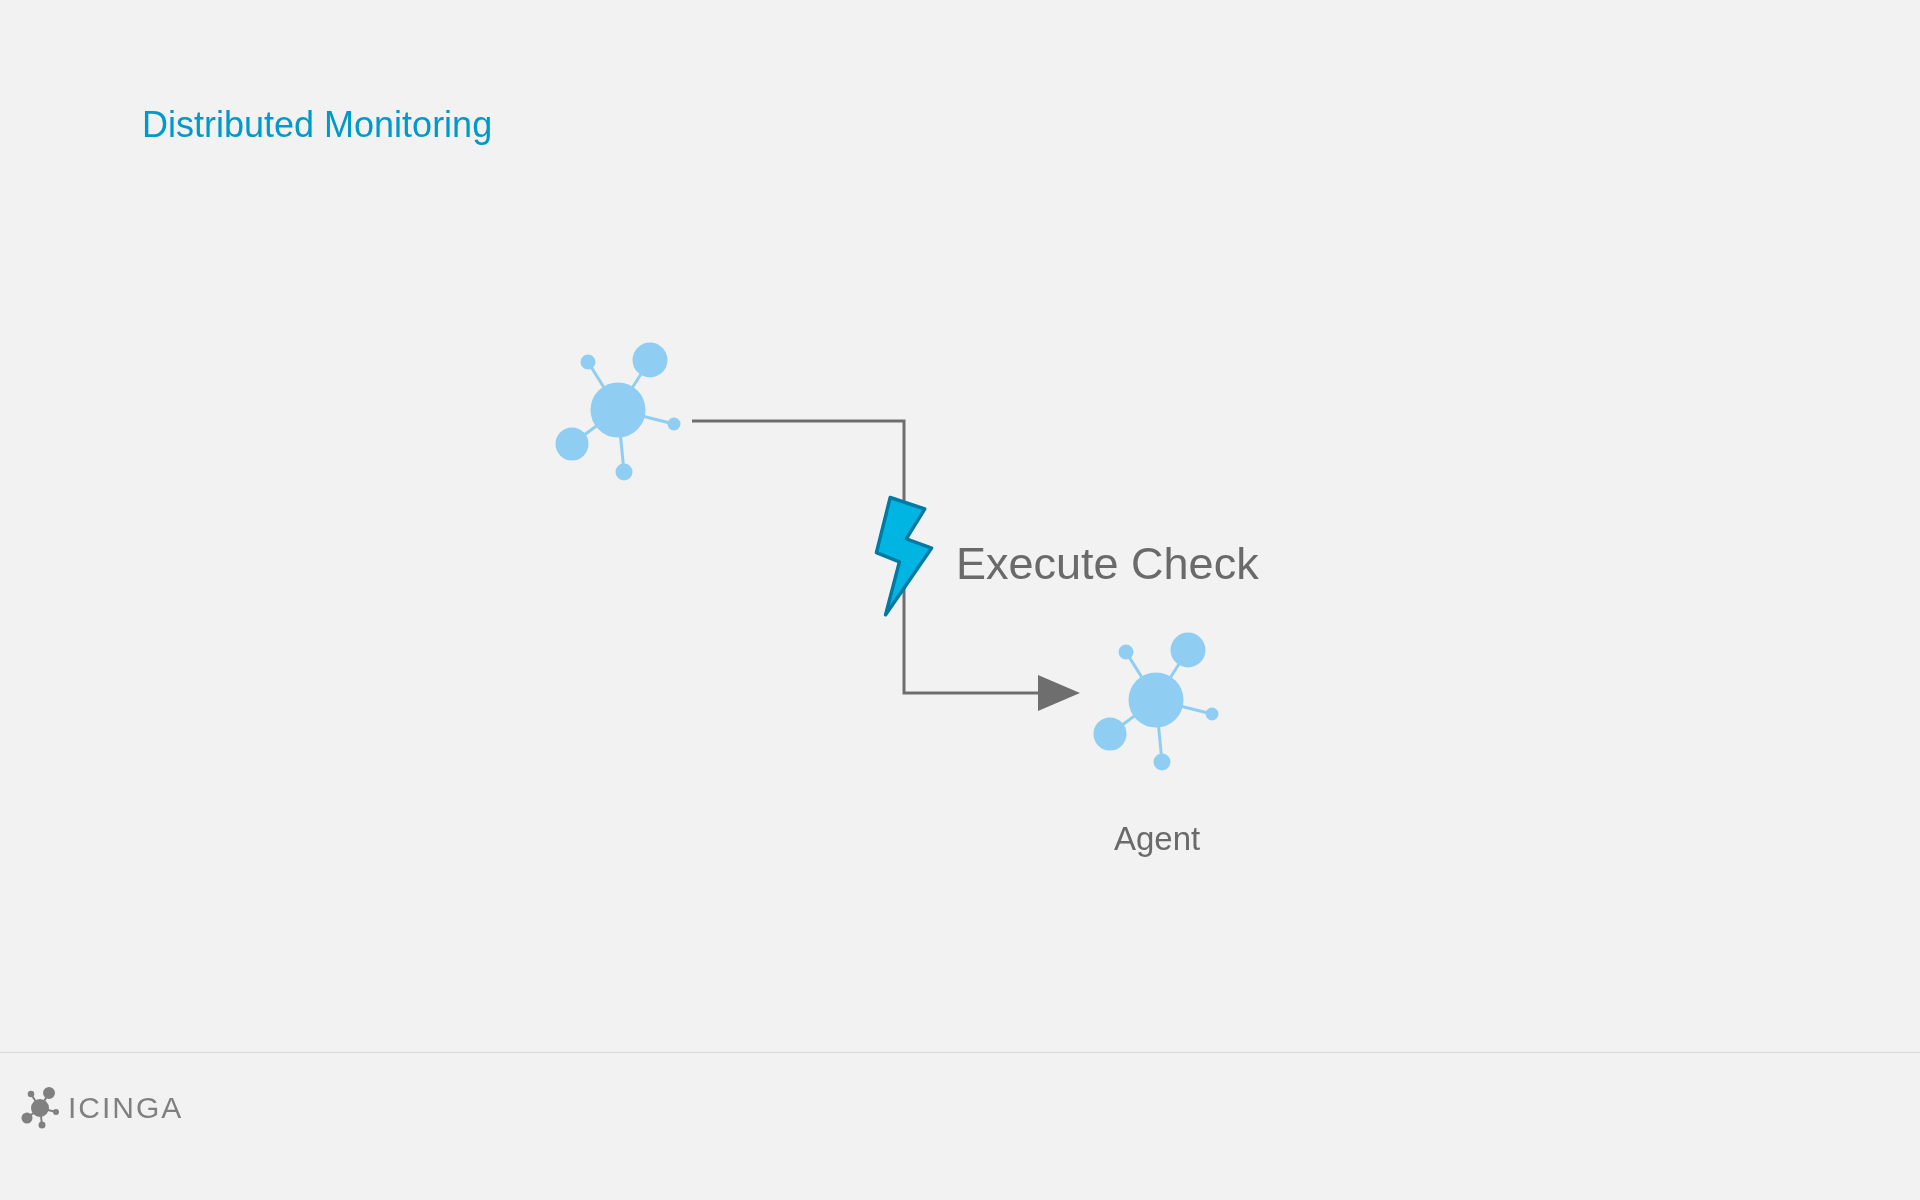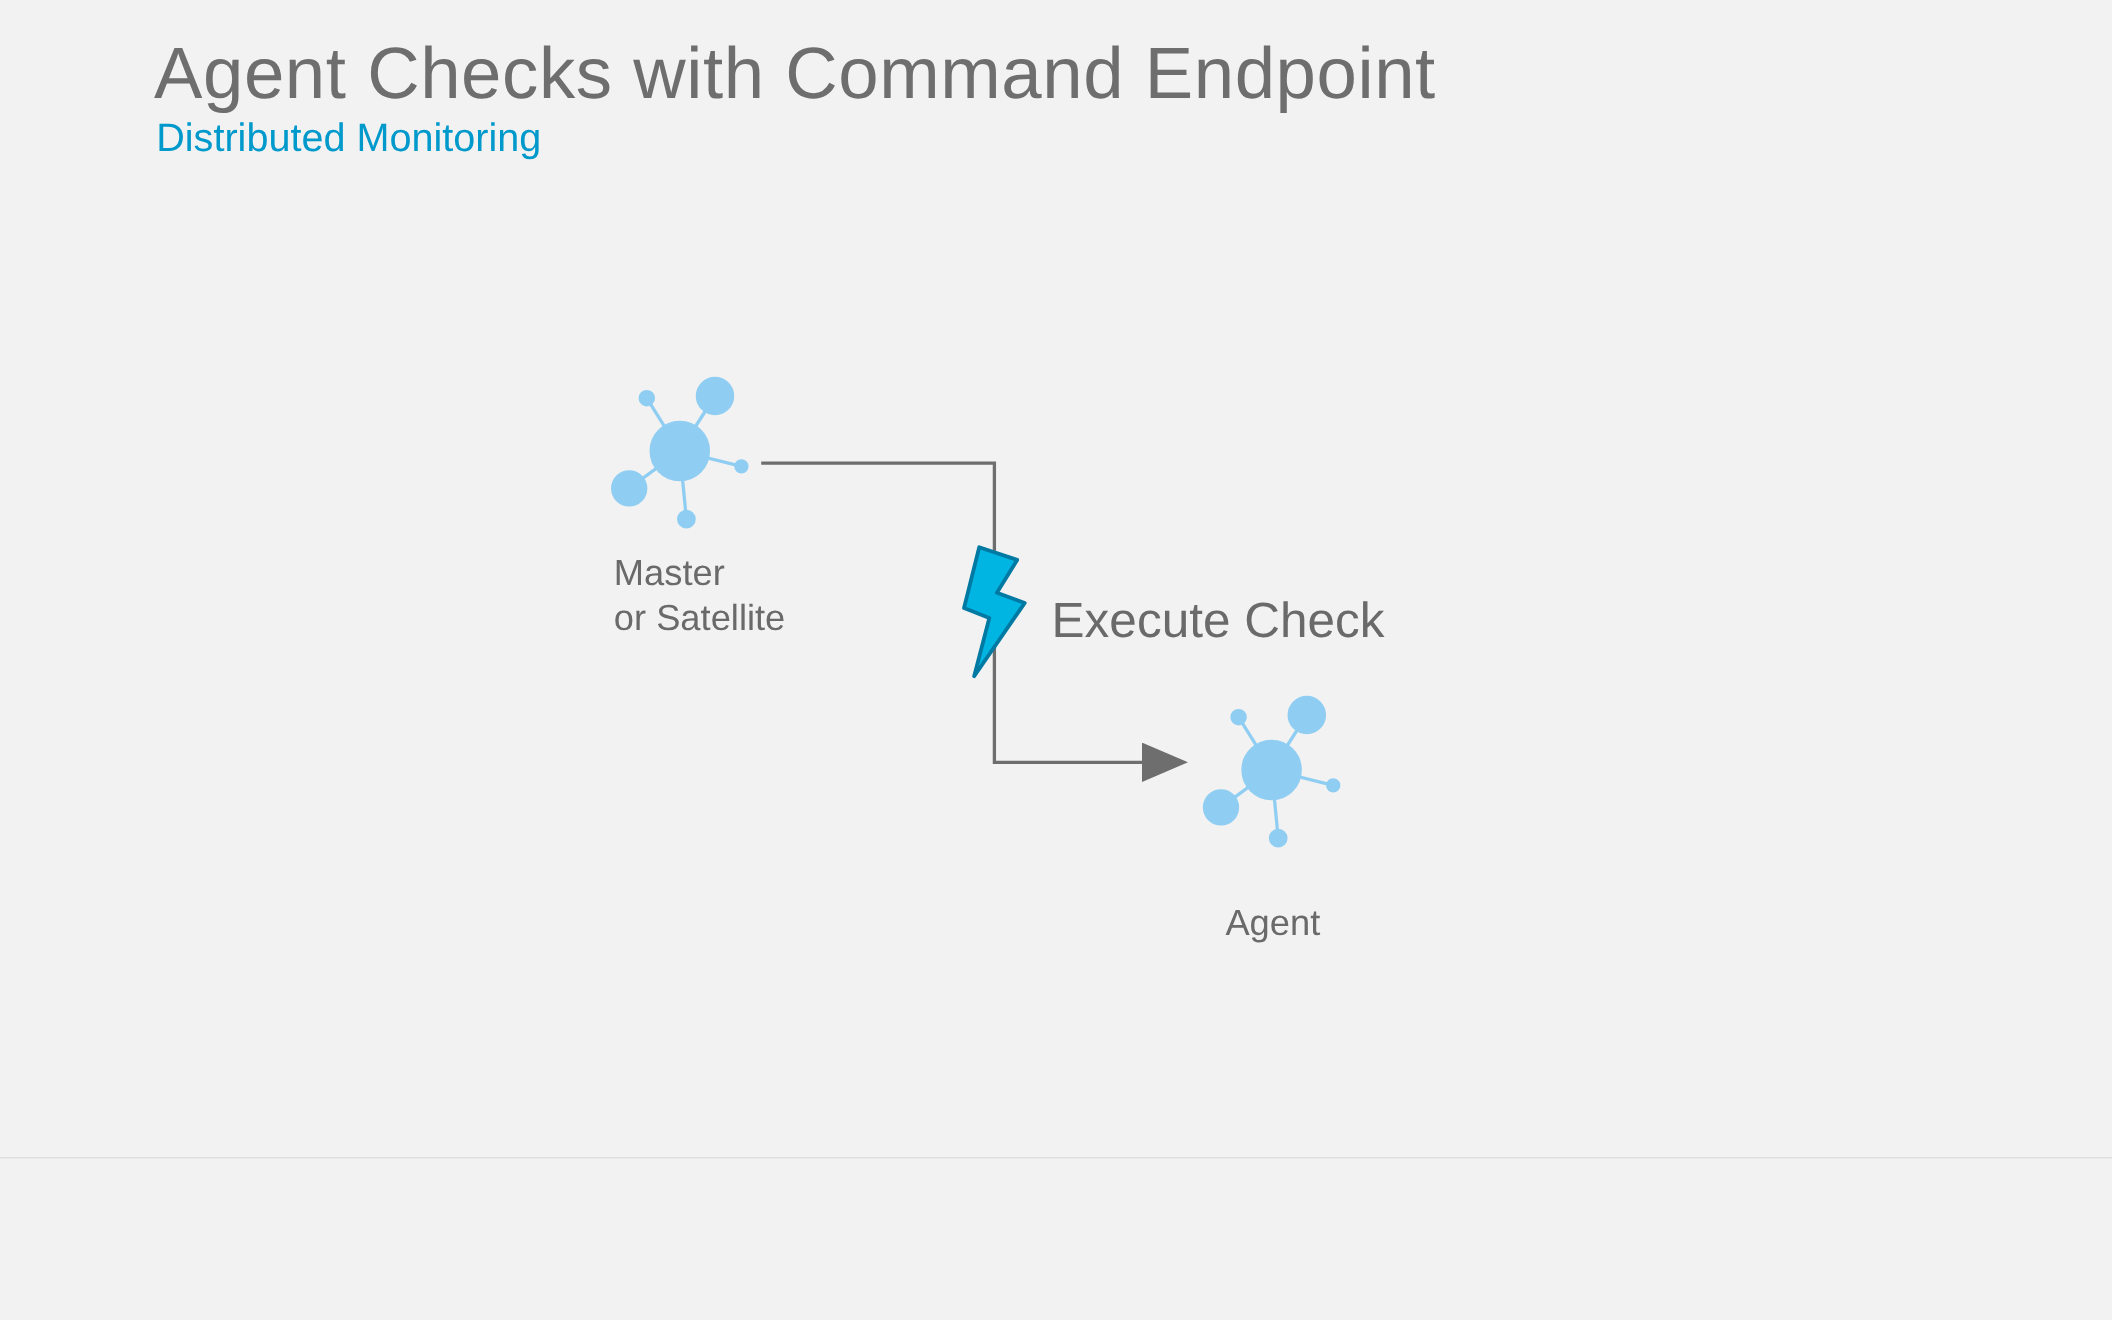--- a/index.html
+++ b/index.html
@@ -72,21 +72,20 @@
     left: 18px;
     top: 1078px;
   }
   .footer-logo svg { display: block; }
 </style>
 </head>
 <body>
 
 <div class="slide">
 
-  <div class="title">Agent Checks with Command Endpoint</div>
   <div class="subtitle">Distributed Monitoring</div>
 
   <svg class="diagram" viewBox="0 0 1920 1200">
     <defs>
       <marker id="arrowhead" markerWidth="14" markerHeight="12" refX="12" refY="6" orient="auto">
         <path d="M0,0 L14,6 L0,12 Z" fill="#6e6e6e"></path>
       </marker>
     </defs>
 
     <path d="M 692 421 L 904 421 L 904 693 L 1074 693" fill="none" stroke="#6e6e6e" stroke-width="3" marker-end="url(#arrowhead)"></path>
@@ -125,22 +124,39 @@
         <circle cx="-30" cy="-48" r="6"></circle>
         <circle cx="0" cy="0" r="26"></circle>
       </g>
     </g>
 
     <g transform="translate(904,555) scale(1.15)">
       <path d="M -12 -50 L 18 -40 L 2 -14 L 24 -6 L -16 52 L -4 6 L -24 -2 Z" fill="#00b5e2" stroke="#007aa3" stroke-width="3" stroke-linejoin="round"></path>
     </g>
   </svg>
 
-  <div class="node-label" style="left:558px; top:500px;">Master
-or Satellite</div>
 
   <div class="edge-label" style="left:956px; top:538px;">Execute Check</div>
 
   <div class="node-label" style="left:1114px; top:818px;">Agent</div>
 
   <hr class="footer-sep">
+  <div class="footer-logo">
+    <svg width="200" height="60" viewBox="0 0 200 60">
+
+      <g stroke="#808080" stroke-width="2" fill="#808080" transform="translate(22,30)">
+        <line x1="0" y1="0" x2="-13" y2="10"></line>
+        <line x1="0" y1="0" x2="2" y2="17"></line>
+        <line x1="0" y1="0" x2="16" y2="4"></line>
+        <line x1="0" y1="0" x2="9" y2="-15"></line>
+        <line x1="0" y1="0" x2="-9" y2="-14"></line>
+        <circle cx="-13" cy="10" r="4.5"></circle>
+        <circle cx="2" cy="17" r="2.5"></circle>
+        <circle cx="16" cy="4" r="2"></circle>
+        <circle cx="9" cy="-15" r="5"></circle>
+        <circle cx="-9" cy="-14" r="2.3"></circle>
+        <circle cx="0" cy="0" r="8"></circle>
+      </g>
+      <text x="50" y="40" font-family="Segoe UI, Arial, sans-serif" font-size="30" fill="#808080" letter-spacing="2">ICINGA</text>
+    </svg>
+  </div>
 
 </div>
 
 </body></html>

